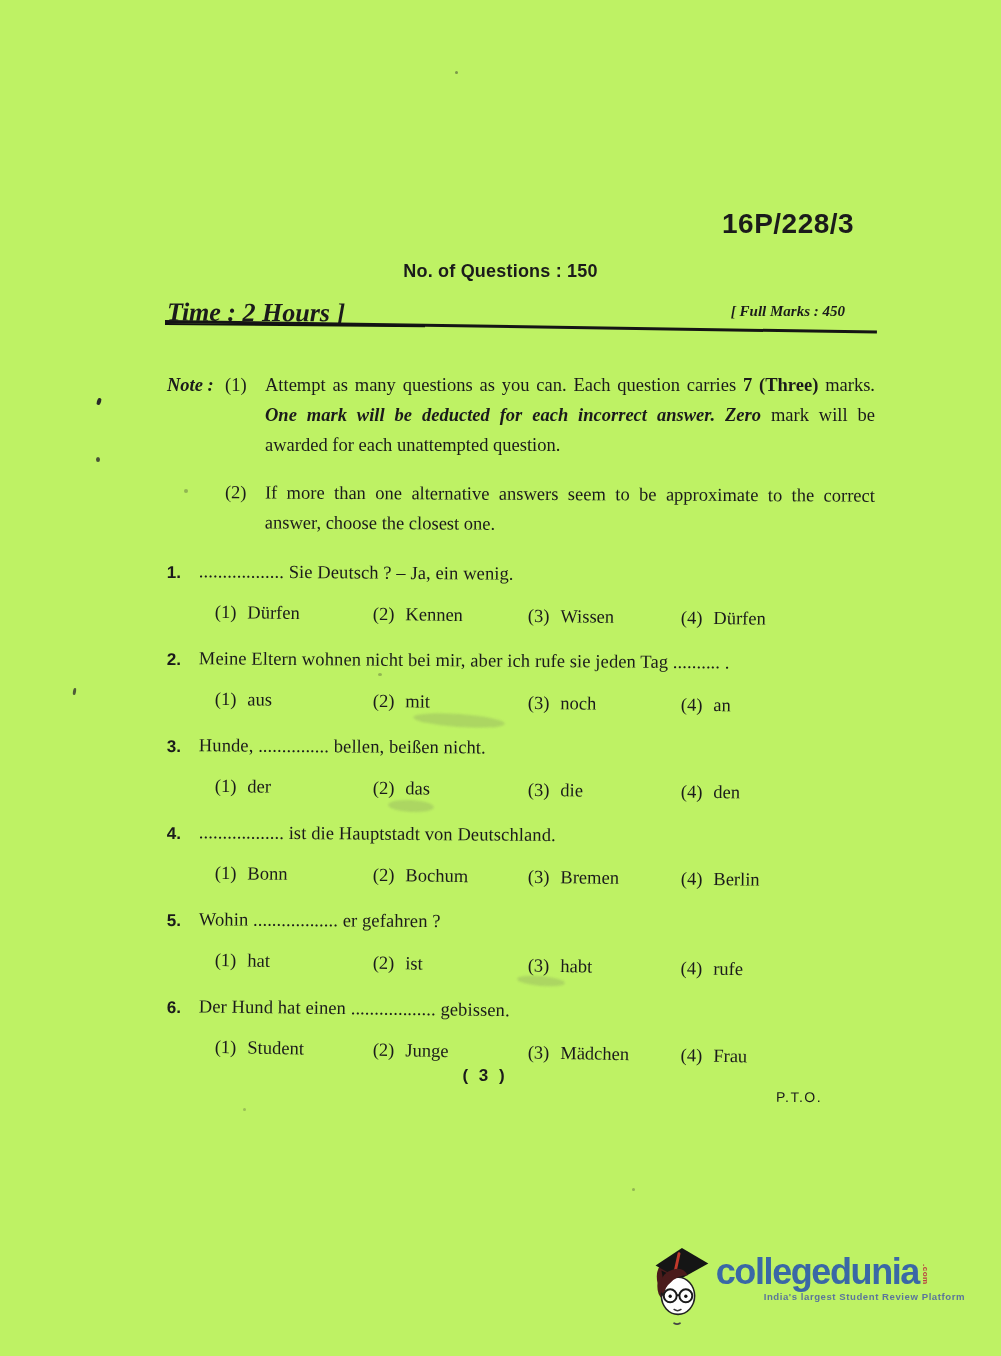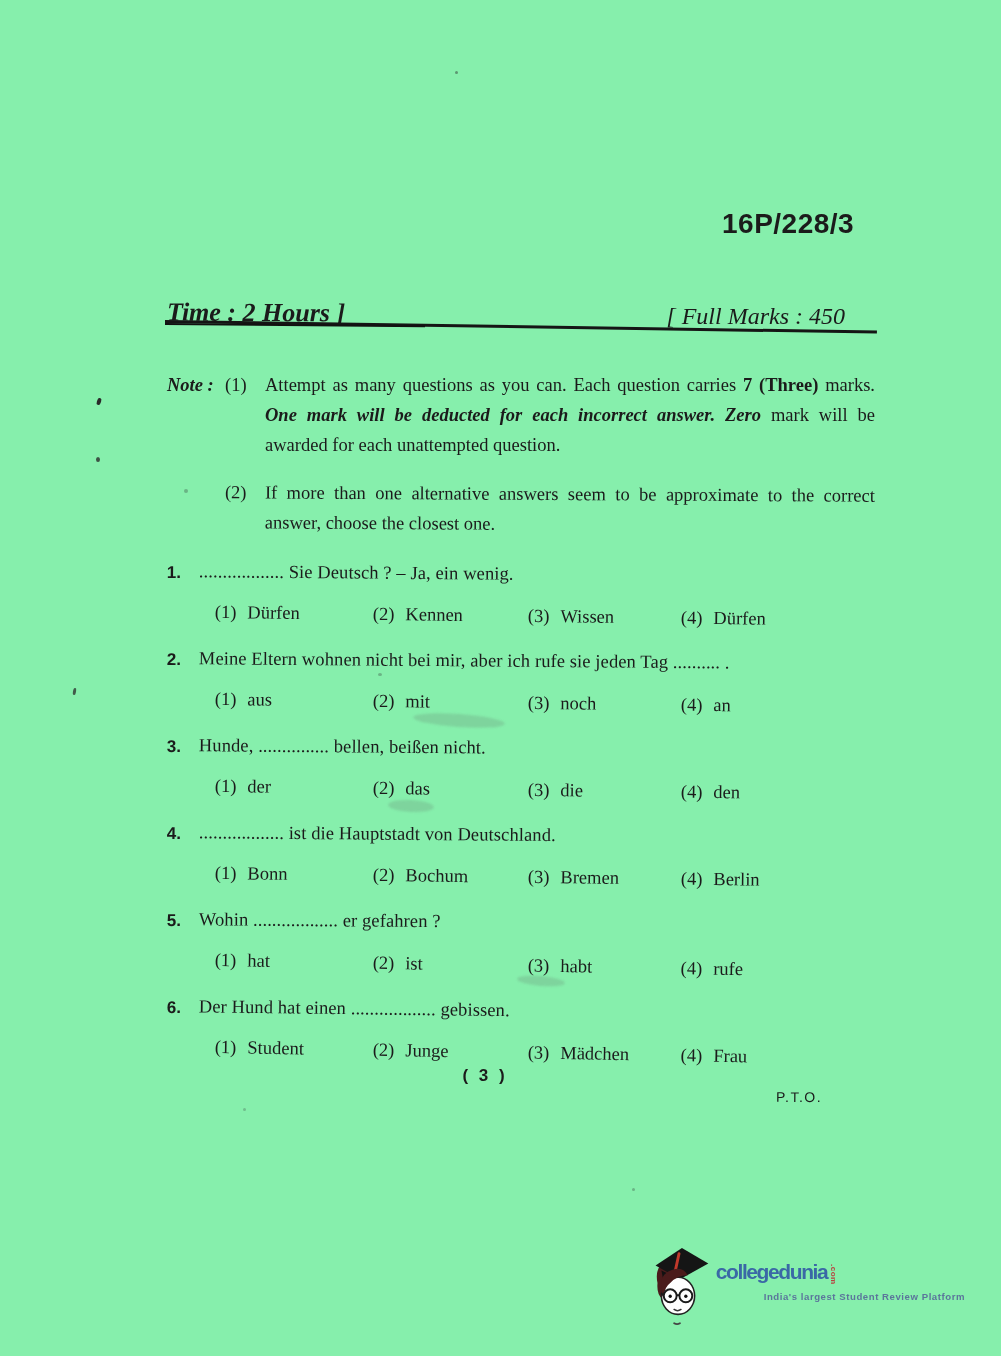--- a/index.html
+++ b/index.html
@@ -1,19 +1,19 @@
 <!DOCTYPE html>
 <html><head>
 <meta charset="utf-8">
 <style>
   html,body{margin:0;padding:0;background:#ffffff;}
   .page{
     position:relative;
     width:1001px;height:1356px;
-    background:#86efac;
+    background:#bef264;
     color:#1b1b1b;
     font-family:"Liberation Serif",serif;
     overflow:hidden;
   }
 
   
   .paper-code{
     position:absolute;left:722px;top:208px;
     font-family:"Liberation Sans",sans-serif;
     font-weight:bold;font-size:28px;letter-spacing:0.5px;
@@ -24,21 +24,21 @@
     font-family:"Liberation Sans",sans-serif;
     font-weight:bold;font-size:18px;letter-spacing:0.2px;
   }
   .time-label{
     position:absolute;left:167px;top:298px;
     font-weight:bold;font-style:italic;font-size:26px;
     transform:rotate(0.3deg);
   }
   .fullmarks-label{
     position:absolute;right:156px;top:303px;
-    font-weight:normal;font-style:italic;font-size:24px;
+    font-weight:bold;font-style:italic;font-size:15px;
   }
   .head-rule{
     position:absolute;left:165px;top:320px;width:712px;height:2.6px;
     background:#151515;
     transform:rotate(0.85deg);transform-origin:left center;
   }
   .head-rule-dark{
     position:absolute;left:165px;top:323px;width:260px;height:2.4px;
     background:#111;
     transform:rotate(0.5deg);transform-origin:left center;
@@ -90,21 +90,21 @@
   
   .logo{
     position:absolute;right:36px;top:1244px;
     display:flex;align-items:flex-start;
   }
   .logo-mascot{width:66px;height:86px;margin-right:4px;}
   .logo-textcol{padding-top:12px;}
   .logo-brandrow{display:flex;align-items:flex-start;}
   .logo-brand{
     font-family:"Liberation Sans",sans-serif;font-weight:bold;
-    font-size:21px;letter-spacing:-1.4px;line-height:32px;
+    font-size:36px;letter-spacing:-1.4px;line-height:32px;
   }
   .logo-tld{
     font-family:"Liberation Sans",sans-serif;font-weight:bold;
     font-size:8px;writing-mode:vertical-rl;line-height:8px;
     margin-left:2px;margin-top:8px;letter-spacing:0.5px;
   }
   .logo-tagline{
     font-family:"Liberation Sans",sans-serif;font-weight:bold;
     font-size:9.6px;letter-spacing:0.55px;margin-top:3px;
   }
@@ -112,20 +112,21 @@
   
   .speck{position:absolute;background:#2a2a2a;border-radius:50%;}
   .smudge{position:absolute;background:rgba(90,90,90,0.18);border-radius:50%;filter:blur(1px);}
 </style>
 </head>
 <body>
 
 <div class="page">
 
   <div class="paper-code">16P/228/3</div>
+  <div class="noq">No. of Questions : 150</div>
   <div class="time-label">Time : 2 Hours ]</div>
   <div class="fullmarks-label">[ Full Marks : 450</div>
   <div class="head-rule"></div>
   <div class="head-rule-dark"></div>
 
   <div class="content">
 
     <div class="note-row">
       <span class="note-label">Note :</span>
       <span class="note-num">(1)</span>

